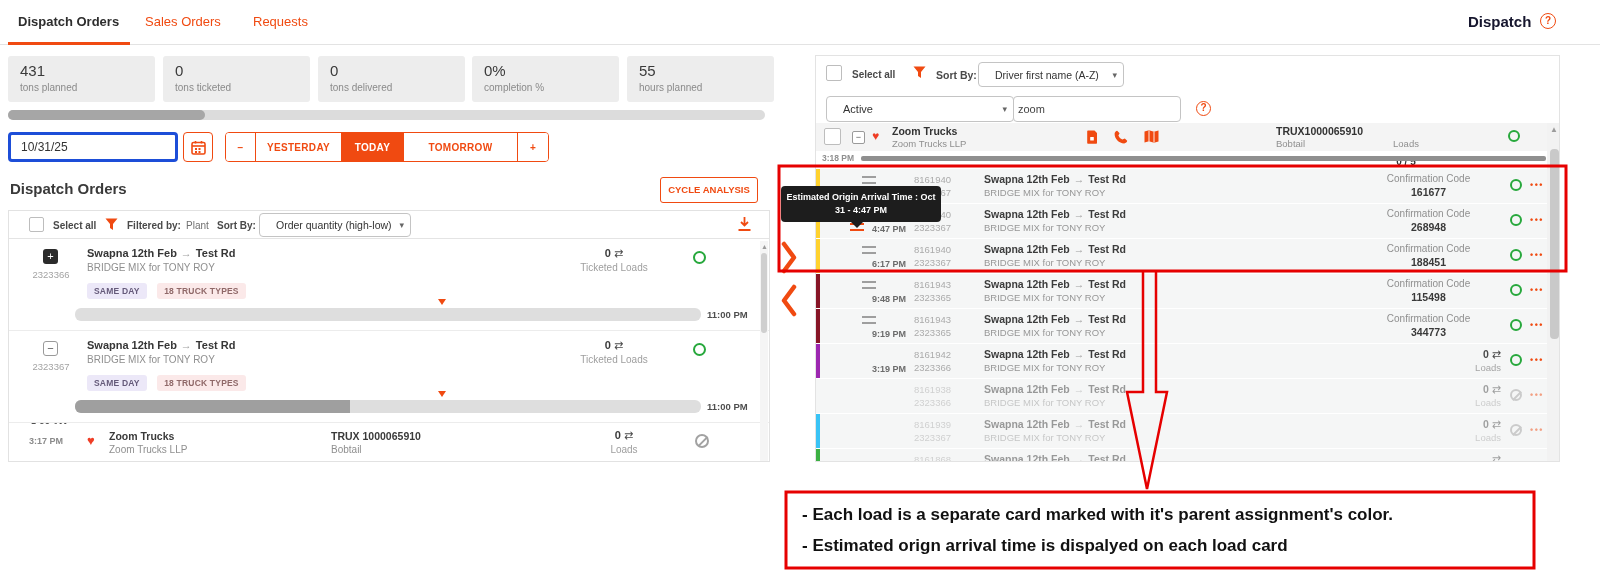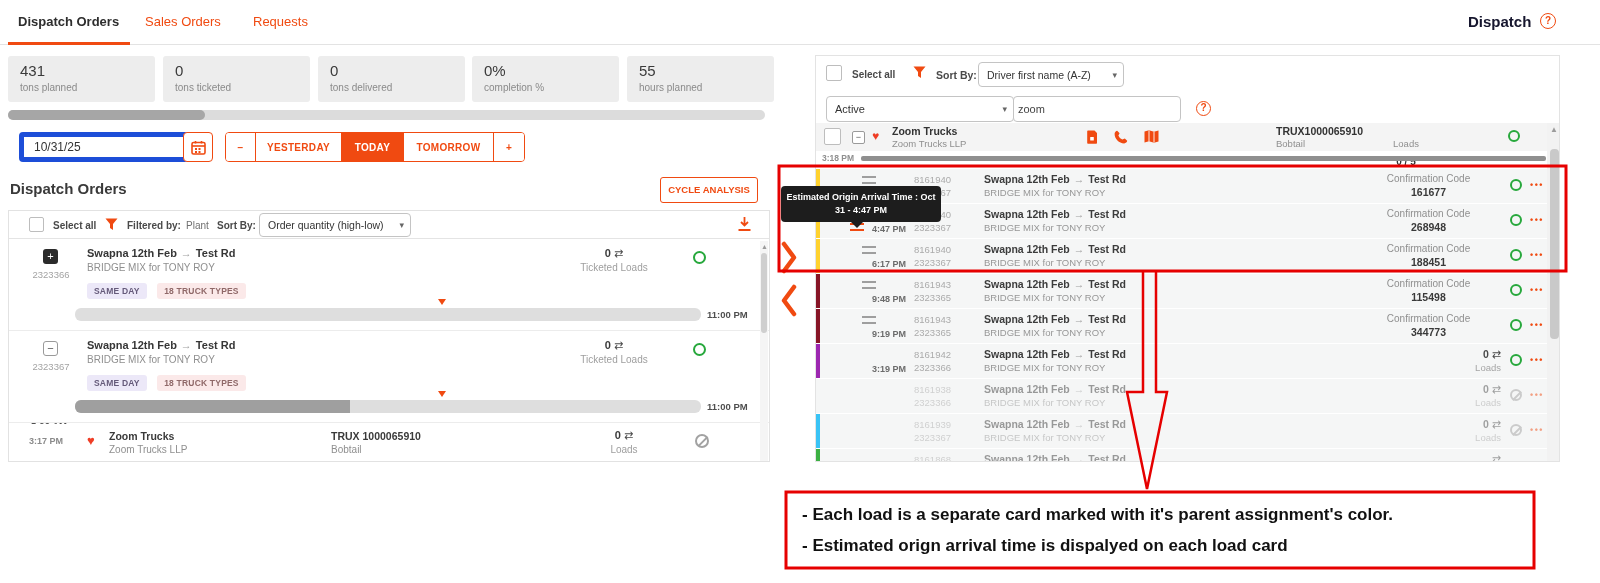--- a/index.html
+++ b/index.html
@@ -17,36 +17,36 @@
   .help-ring { position:absolute; width:16px; height:16px; border:1.6px solid #f04a11; border-radius:50%; color:#f04a11; font-size:10px; font-weight:bold; text-align:center; line-height:13px; }
 
   
   .stat-card { position:absolute; top:56px; width:147px; height:46px; background:#ededed; border-radius:3px; }
   .stat-value { position:absolute; left:12px; top:6px; font-size:15px; color:#3a3a3a; }
   .stat-label { position:absolute; left:12px; top:26px; font-size:10px; color:#8a8a8a; }
   .stats-track { position:absolute; left:8px; top:110px; width:757px; height:10px; background:#dcdcdc; border-radius:5px; }
   .stats-fill { height:10px; background:#a6a6a6; border-radius:5px; }
 
   
-  .date-input { position:absolute; left:19px; top:132px; width:170px; height:30px; border:5px solid #1d4ed8; border-radius:4px; font-size:12px; color:#333; padding-left:10px; font-family:inherit; }
+  .date-input { position:absolute; left:8px; top:132px; width:170px; height:30px; border:3px solid #1d4ed8; border-radius:4px; font-size:12px; color:#333; padding-left:10px; font-family:inherit; }
   .cal-btn { position:absolute; left:183px; top:132px; width:30px; height:30px; border:1.5px solid #f04a11; border-radius:4px; background:#fff; display:flex; align-items:center; justify-content:center; cursor:pointer; }
   .seg-group { position:absolute; left:225px; top:132px; height:30px; display:flex; border:1.5px solid #f04a11; border-radius:4px; overflow:hidden; }
   .seg { height:100%; display:flex; align-items:center; justify-content:center; font-size:10px; font-weight:bold; color:#f04a11; letter-spacing:.3px; border-right:1.5px solid #f04a11; cursor:pointer; background:#fff; }
   .seg:last-child { border-right:none; }
   .seg.on { background:#f04a11; color:#fff; }
 
   
   .lp-title { position:absolute; left:10px; top:180px; font-size:15px; font-weight:bold; color:#3a3a3a; }
   .cycle-btn { position:absolute; left:660px; top:177px; width:98px; height:26px; border:1.5px solid #f04a11; border-radius:3px; color:#f04a11; font-size:9.5px; font-weight:bold; text-align:center; line-height:23px; background:#fff; cursor:pointer; }
   .lp-box { position:absolute; left:8px; top:210px; width:762px; height:252px; border:1px solid #e2e2e2; background:#fff; overflow:hidden; }
   .lp-controls { position:absolute; left:0; top:0; width:100%; height:28px; border-bottom:1px solid #e4e4e4; }
   .cb { position:absolute; width:15px; height:15px; border:1px solid #bdbdbd; border-radius:2px; background:#fff; cursor:pointer; }
   .small-bold { font-size:10px; font-weight:bold; color:#4a4a4a; }
   .small-plain { font-size:10px; color:#6f6f6f; }
-  .dd { position:absolute; border:1px solid #c4c4c4; border-radius:4px; background:#fff; font-size:10.5px; color:#333; padding-left:8px; display:flex; align-items:center; cursor:pointer; }
+  .dd { position:absolute; border:1px solid #c4c4c4; border-radius:4px; background:#fff; font-size:10.5px; color:#333; padding-left:16px; display:flex; align-items:center; cursor:pointer; }
   .dd .caret { position:absolute; right:6px; color:#666; font-size:9px; }
 
   .cards { position:absolute; left:0; top:28px; width:762px; }
   .ocard { position:relative; height:92px; border-bottom:1px solid #ececec; background:#fff; }
   .exp { position:absolute; left:34px; top:10px; width:15px; height:15px; border-radius:3px; font-size:11px; text-align:center; line-height:14px; cursor:pointer; }
   .ocard[data-exp="solid"] .exp { background:#2b2b2b; color:#fff; }
   .ocard[data-exp="outline"] .exp { background:#fff; color:#555; border:1px solid #9a9a9a; line-height:12px; }
   .o-id { position:absolute; left:18px; top:30px; width:48px; text-align:center; font-size:9.5px; color:#a3a3a3; }
   .o-title { position:absolute; left:78px; top:8px; font-size:11px; font-weight:bold; color:#363636; }
   .arr { color:#9e9e9e; font-weight:normal; padding:0 4px; }
@@ -183,21 +183,21 @@
         <rect x="4" y="8" width="2" height="2" fill="#f04a11"></rect>
         <rect x="7.5" y="8" width="2" height="2" fill="#f04a11"></rect>
         <rect x="4" y="11" width="2" height="2" fill="#f04a11"></rect>
         <rect x="7.5" y="11" width="2" height="2" fill="#f04a11"></rect>
       </svg>
   </div>
   <div class="seg-group">
     <div class="seg" style="width:30px;">−</div>
     <div class="seg" style="width:86px;">YESTERDAY</div>
     <div class="seg on" style="width:62px;">TODAY</div>
-    <div class="seg" style="width:90px;">TOMORROW</div>
+    <div class="seg" style="width:114px;">TOMORROW</div>
     <div class="seg" style="width:30px;">+</div>
   </div>
 
   <div class="lp-title">Dispatch Orders</div>
   <div class="cycle-btn">CYCLE ANALYSIS</div>
 
   <div class="lp-box">
     <div class="lp-controls">
       <div class="cb" style="left:20px; top:6px;"></div>
       <div class="abs small-bold" style="left:44px; top:9px;">Select all</div>

